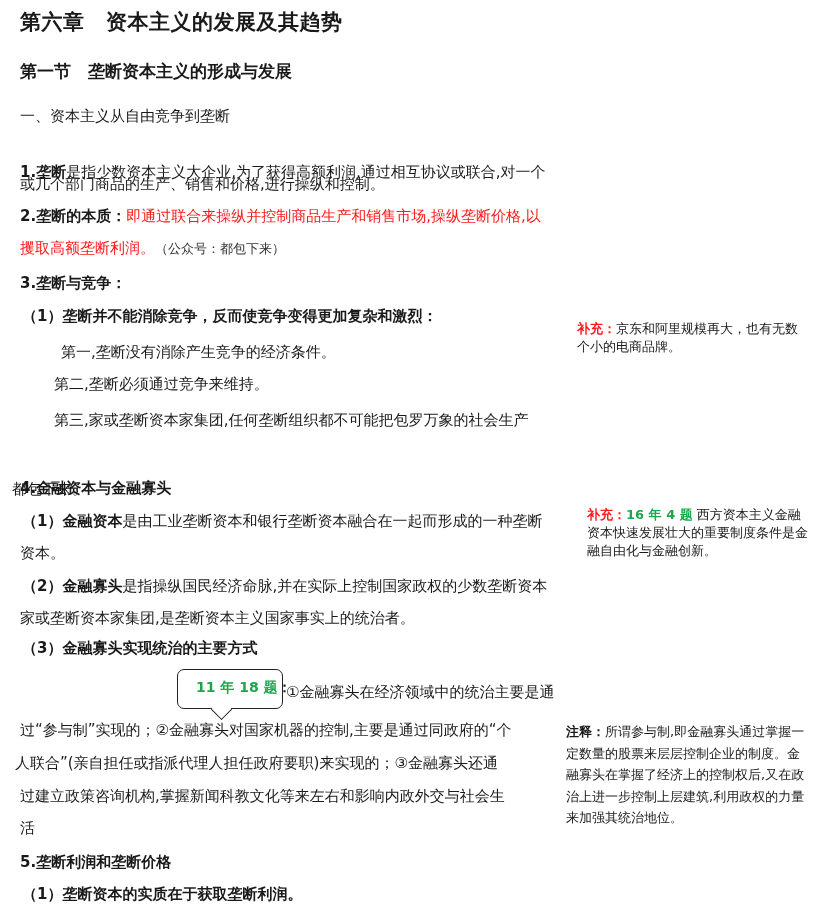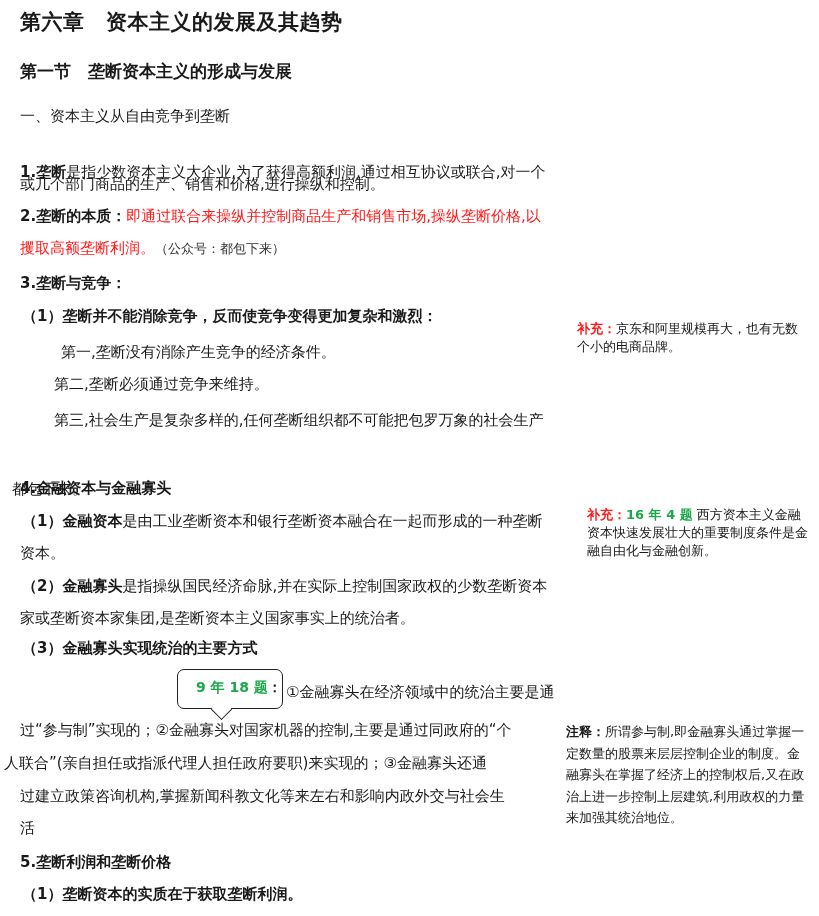--- a/index.html
+++ b/index.html
@@ -49,43 +49,43 @@
     <span class="b">2.垄断的本质：</span><span class="red">即通过联合来操纵并控制商品生产和销售市场,操纵垄断价格,以</span>
   </div>
   <div class="abs p" style="left:20px; top:238px;">
     <span class="red">攫取高额垄断利润。</span><span class="gray">（公众号：都包下来）</span>
   </div>
 
   <div class="abs p b" style="left:20px; top:273px;">3.垄断与竞争：</div>
   <div class="abs p b" style="left:22px; top:306px;">（1）垄断并不能消除竞争，反而使竞争变得更加复杂和激烈：</div>
   <div class="abs p" style="left:61px; top:342px;">第一,垄断没有消除产生竞争的经济条件。</div>
   <div class="abs p" style="left:54px; top:374px;">第二,垄断必须通过竞争来维持。</div>
-  <div class="abs p" style="left:54px; top:410px;">第三,社会生产是复杂多样的,任何垄断组织都不可能把包罗万象的社会生产</div>
+  <div class="abs p" style="left:54px; top:410px;">第三,家或垄断资本家集团,任何垄断组织都不可能把包罗万象的社会生产</div>
   <div class="abs p" style="left:12px; top:443px;margin-top:36px;">都包下来。</div>
 
   <div class="abs p b" style="left:20px; top:478px;">4.金融资本与金融寡头</div>
   <div class="abs p" style="left:22px; top:511px;">
     <span class="b">（1）</span><span class="b">金融资本</span><span>是由工业垄断资本和银行垄断资本融合在一起而形成的一种垄断</span>
   </div>
   <div class="abs p" style="left:20px; top:543px;">资本。</div>
   <div class="abs p" style="left:22px; top:576px;">
     <span class="b">（2）</span><span class="b">金融寡头</span><span>是指操纵国民经济命脉,并在实际上控制国家政权的少数垄断资本</span>
   </div>
   <div class="abs p" style="left:20px; top:608px;">家或垄断资本家集团,是垄断资本主义国家事实上的统治者。</div>
   <div class="abs p b" style="left:22px; top:638px;">（3）金融寡头实现统治的主要方式</div>
 
   <div class="callout">
     <div class="callout-tail"></div>
     <div class="callout-text">
-      <span class="green">9 年 18 题</span><span class="b">：</span>
+      <span class="green">11 年 18 题</span><span class="b">：</span>
     </div>
   </div>
   <div class="abs p" style="left:286px; top:682px;">①金融寡头在经济领域中的统治主要是通</div>
   <div class="abs p" style="left:20px; top:720px;">过“参与制”实现的；②金融寡头对国家机器的控制,主要是通过同政府的“个</div>
-  <div class="abs p" style="left:4px; top:753px;">人联合”(亲自担任或指派代理人担任政府要职)来实现的；③金融寡头还通</div>
+  <div class="abs p" style="left:15px; top:753px;">人联合”(亲自担任或指派代理人担任政府要职)来实现的；③金融寡头还通</div>
   <div class="abs p" style="left:20px; top:786px;">过建立政策咨询机构,掌握新闻科教文化等来左右和影响内政外交与社会生</div>
   <div class="abs p" style="left:20px; top:818px;">活</div>
 
   <div class="abs p b" style="left:20px; top:852px;">5.垄断利润和垄断价格</div>
   <div class="abs p b" style="left:22px; top:884px;">（1）垄断资本的实质在于获取垄断利润。</div>
 
   <div class="abs note" style="left:577px; top:320px; width:232px;">
     <span class="b" style="color:#ff1a1a;">补充：</span><span>京东和阿里规模再大，也有无数个小的电商品牌。</span>
   </div>
 

